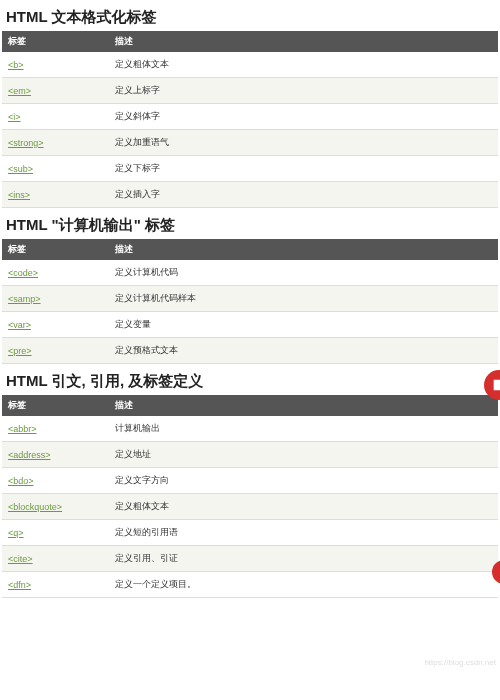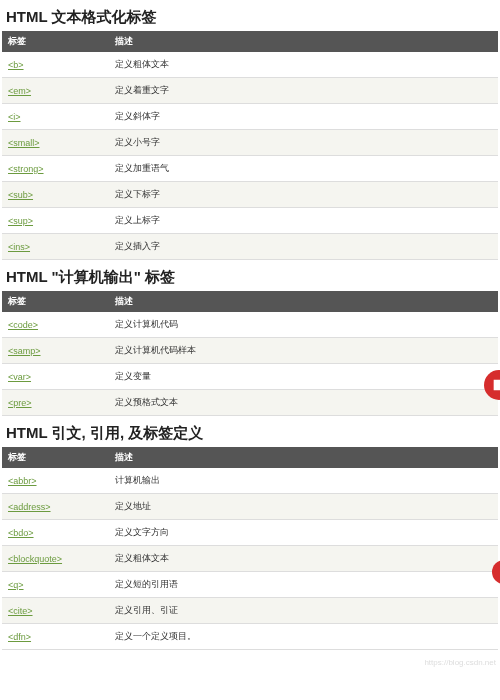--- a/index.html
+++ b/index.html
@@ -81,41 +81,33 @@
       <th>描述</th>
     </tr>
   </thead>
   <tbody>
     <tr>
         <td class="col-tag"><a class="tag-link">&lt;b&gt;</a></td>
         <td>定义粗体文本</td>
       </tr>
     <tr>
         <td class="col-tag"><a class="tag-link">&lt;em&gt;</a></td>
-        <td>定义着重文字</td>
+        <td>定义上标字</td>
       </tr>
     <tr>
         <td class="col-tag"><a class="tag-link">&lt;i&gt;</a></td>
         <td>定义斜体字</td>
-      </tr>
-    <tr>
-        <td class="col-tag"><a class="tag-link">&lt;small&gt;</a></td>
-        <td>定义小号字</td>
       </tr>
     <tr>
         <td class="col-tag"><a class="tag-link">&lt;strong&gt;</a></td>
         <td>定义加重语气</td>
       </tr>
     <tr>
         <td class="col-tag"><a class="tag-link">&lt;sub&gt;</a></td>
         <td>定义下标字</td>
-      </tr>
-    <tr>
-        <td class="col-tag"><a class="tag-link">&lt;sup&gt;</a></td>
-        <td>定义上标字</td>
       </tr>
     <tr>
         <td class="col-tag"><a class="tag-link">&lt;ins&gt;</a></td>
         <td>定义插入字</td>
       </tr>
   </tbody>
 </table>
 
 <div class="section-title">HTML "计算机输出" 标签</div>
 <table>

